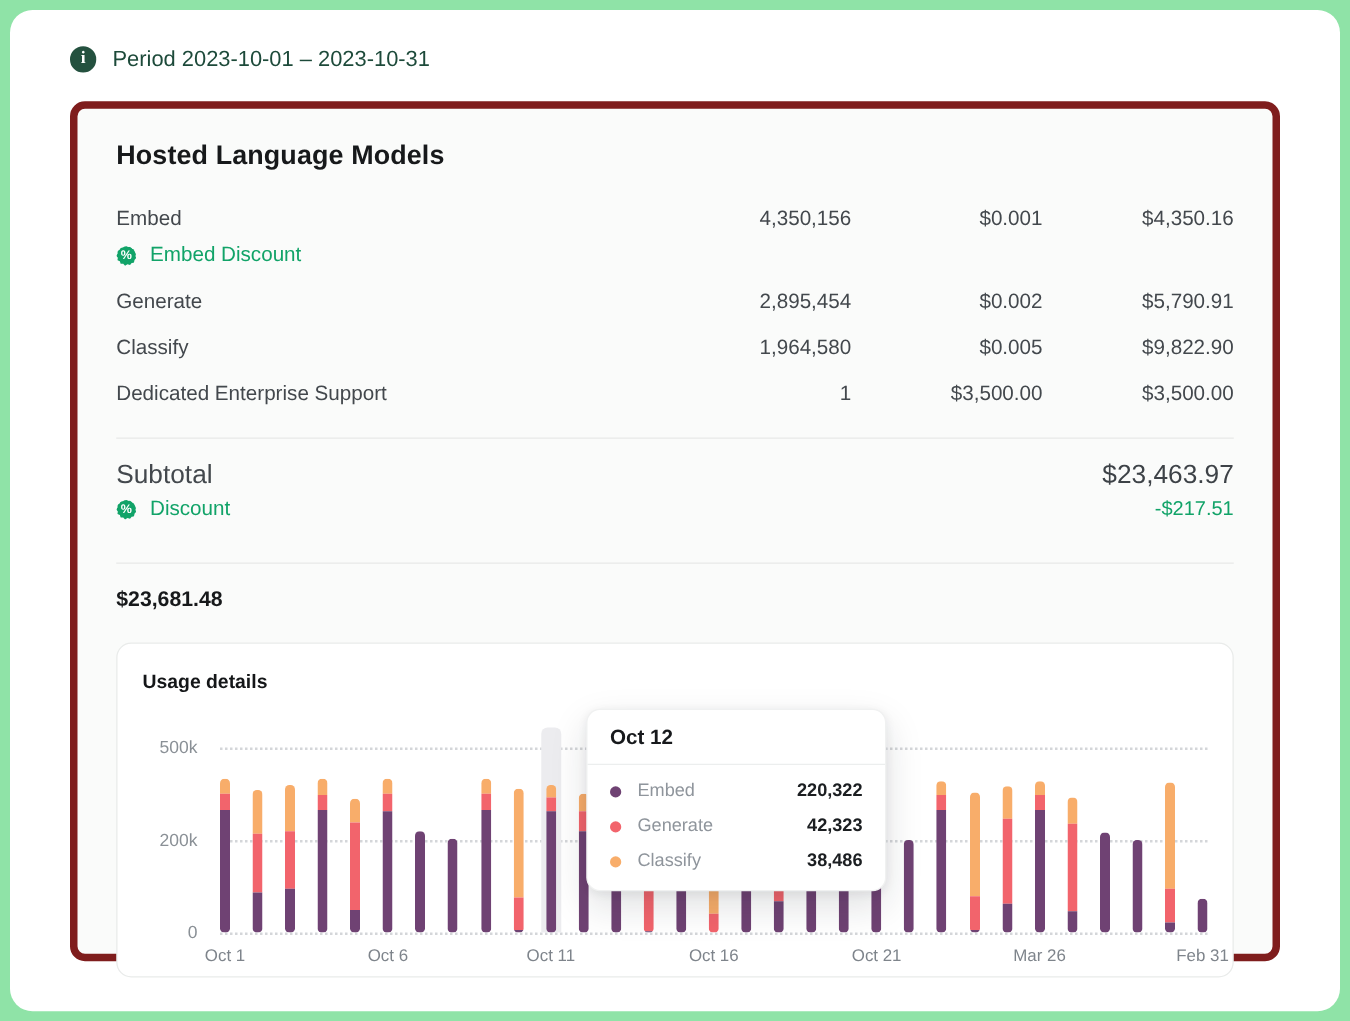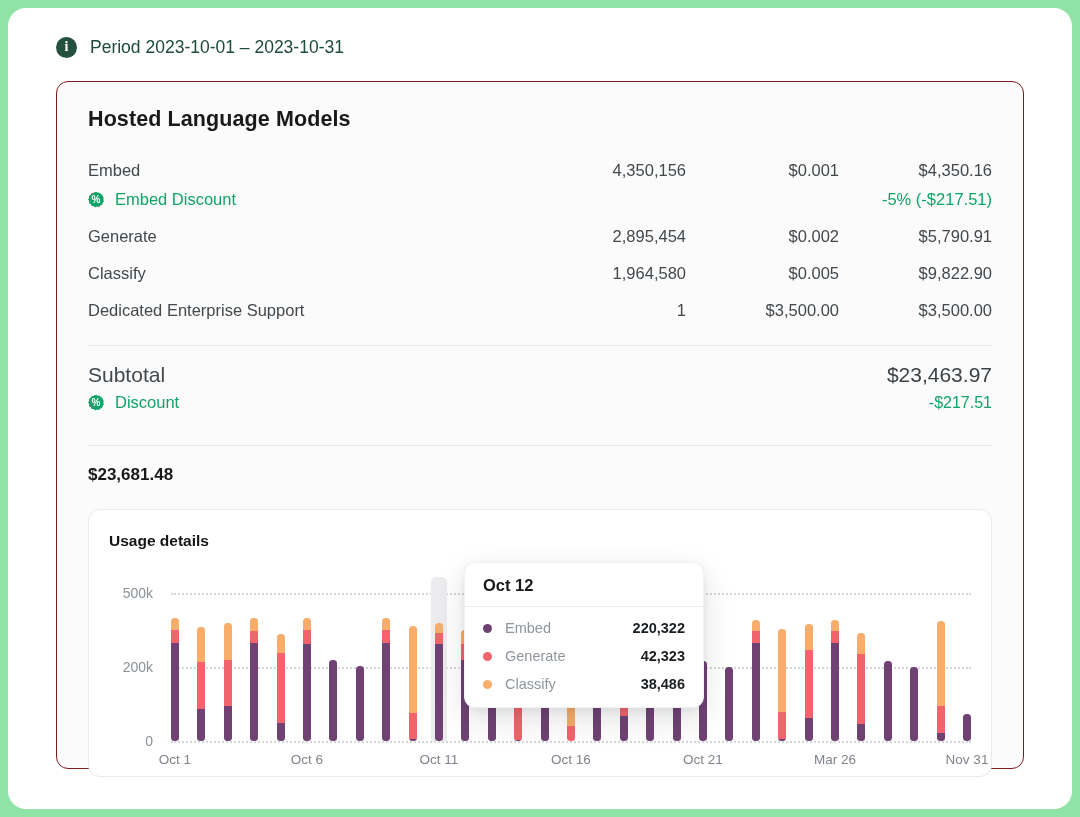--- a/index.html
+++ b/index.html
@@ -18,21 +18,21 @@
   
   .period{display:flex;align-items:center;gap:13px;color:#1d4a3a;font-size:17.5px;font-weight:500;height:26px;}
   .info-icon{
     width:21px;height:21px;border-radius:50%;background:#24513f;color:#fff;
     display:flex;align-items:center;justify-content:center;
     font-family:"Liberation Serif", serif;font-weight:700;font-size:14px;line-height:1;
     flex:0 0 auto;
   }
   
   .main-card{
-    margin-top:21px;background:#fafbfa;border:1px solid #7f1d1d;border-radius:12px;
+    margin-top:21px;background:#fafbfa;border:6px solid #7f1d1d;border-radius:12px;
     padding:23px 31px 17px;box-sizing:border-box;height:688px;
   }
   .h1{font-size:21.5px;font-weight:700;color:#17191b;letter-spacing:.1px;margin:2px 0 20px;}
   .row{display:grid;grid-template-columns:1fr 160px 153px 153px;align-items:center;
        font-size:16.5px;color:#43484d;}
   .row .num{text-align:right;}
   .row.main{min-height:37px;}
   .subrow{display:grid;grid-template-columns:1fr 466px;align-items:center;min-height:29px;margin-top:-4px;padding-bottom:4px;}
   .green{color:#11a368;}
   .disc-left{display:flex;align-items:center;gap:11px;font-size:16.5px;}
@@ -94,21 +94,20 @@
       <div>Embed</div>
       <div class="num">4,350,156</div>
       <div class="num">$0.001</div>
       <div class="num">$4,350.16</div>
     </div>
     <div class="subrow">
       <div class="disc-left green">
         <span class="badge-icon">%</span>
         <span>Embed Discount</span>
       </div>
-      <div class="disc-right green">-5% (-$217.51)</div>
     </div>
 
     <div class="row main">
       <div>Generate</div>
       <div class="num">2,895,454</div>
       <div class="num">$0.002</div>
       <div class="num">$5,790.91</div>
     </div>
 
     <div class="row main">
@@ -292,21 +291,21 @@
           </div>
         </div>
 
       <div class="xlabels">
           <span class="xlab" style="left: calc(0% + 4px);">Oct 1</span>
           <span class="xlab" style="left: calc(16.667% + 2.67px);">Oct 6</span>
           <span class="xlab" style="left: calc(33.333% + 1.33px);">Oct 11</span>
           <span class="xlab" style="left: calc(50% + 0px);">Oct 16</span>
           <span class="xlab" style="left: calc(66.667% - 1.33px);">Oct 21</span>
           <span class="xlab" style="left: calc(83.333% - 2.67px);">Mar 26</span>
-          <span class="xlab" style="left: calc(100% - 4px);">Nov 31</span>
+          <span class="xlab" style="left: calc(100% - 4px);">Feb 31</span>
         </div>
 
       <div class="tooltip">
         <div class="tt-title">Oct 12</div>
         <div class="tt-div"></div>
         <div class="tt-rows">
           <div class="tt-row">
             <span class="tt-dot" style="background: rgb(111, 66, 115);"></span>
             <span class="tt-name">Embed</span>
             <span class="tt-val">220,322</span>

